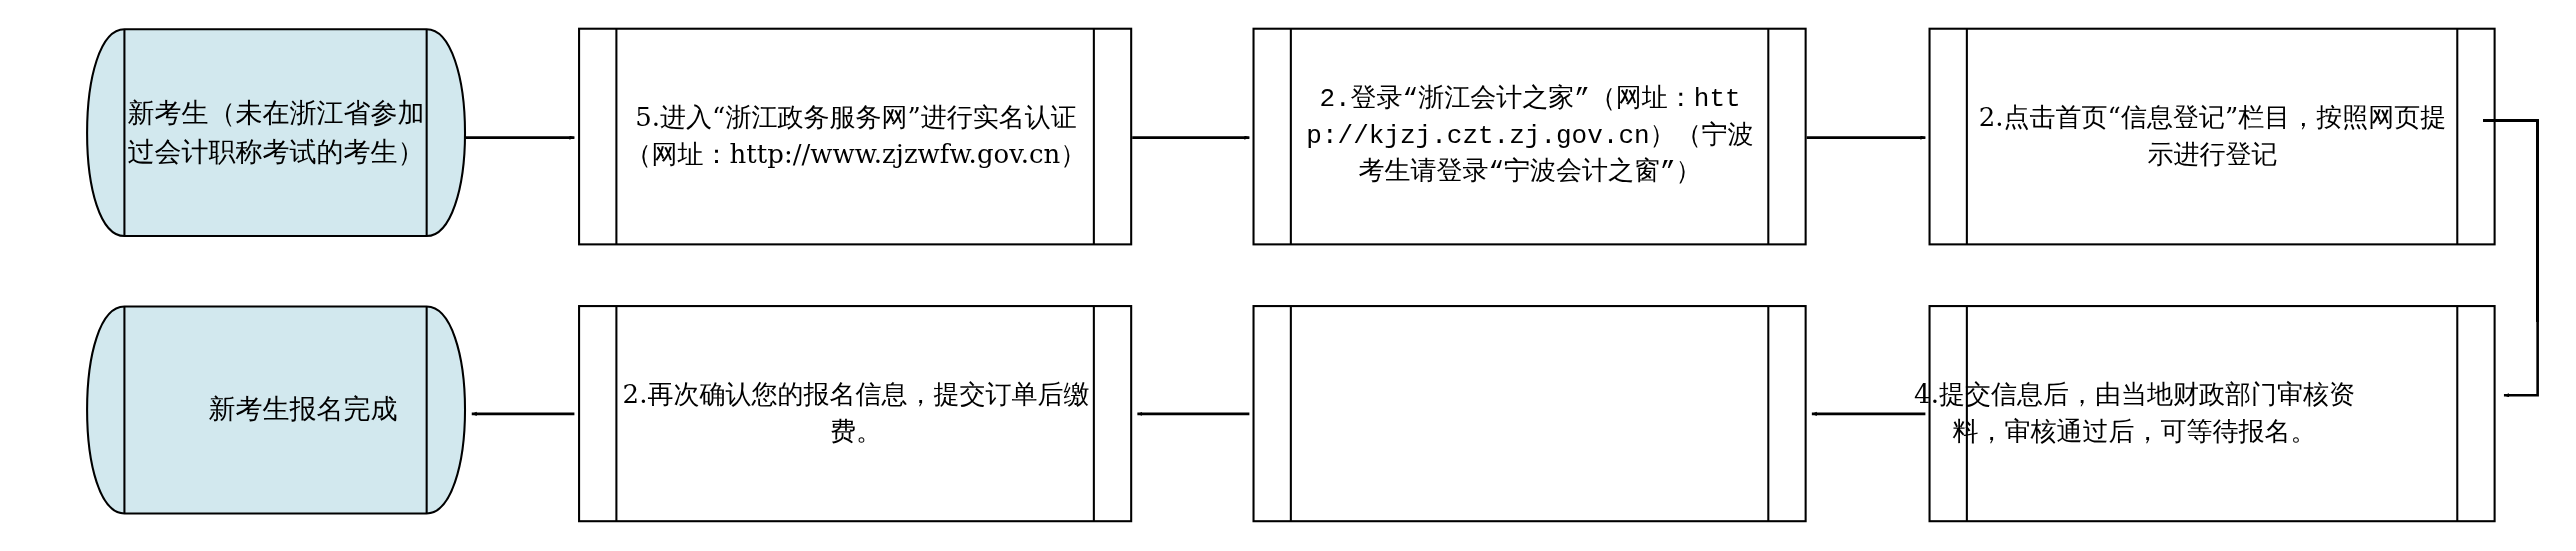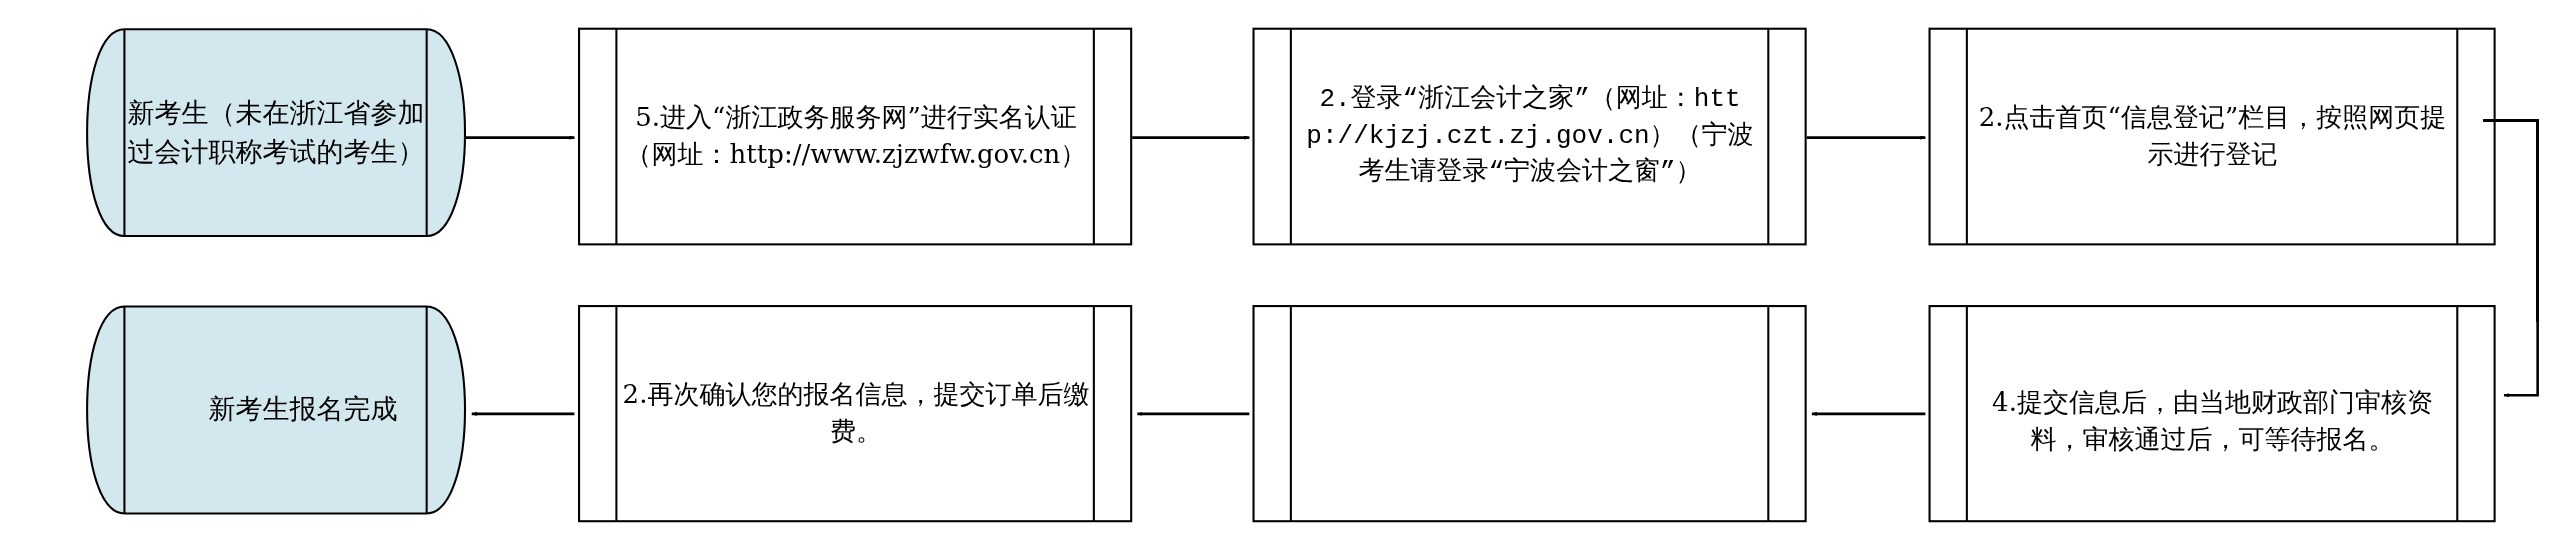--- a/index.html
+++ b/index.html
@@ -134,21 +134,21 @@
   </svg>
 
   <div class="node-text terminal-text" style="left:127px;top:31px;width:298px;height:202px;">新考生（未在浙江省参加过会计职称考试的考生）</div>
 
   <div class="node-text process-text" style="left:620px;top:31px;width:472px;height:210px;">5.进入“浙江政务服务网”进行实名认证（网址：http://www.zjzwfw.gov.cn）</div>
 
   <div class="node-text process-text" style="left:1294px;top:31px;width:472px;height:210px;font-family:Liberation Mono, monospace;">2.登录“浙江会计之家”（网址：http://kjzj.czt.zj.gov.cn）（宁波考生请登录“宁波会计之窗”）</div>
 
   <div class="node-text process-text" style="left:1970px;top:31px;width:485px;height:210px;">2.点击首页“信息登记”栏目，按照网页提示进行登记</div>
 
-  <div class="node-text process-text" style="left:1970px;top:308px;width:485px;height:210px;margin-top:8px;">4.提交信息后，由当地财政部门审核资料，审核通过后，可等待报名。</div>
+  <div class="node-text process-text" style="left:1892px;top:308px;width:485px;height:210px;">4.提交信息后，由当地财政部门审核资料，审核通过后，可等待报名。</div>
 
 
   <div class="node-text process-text" style="left:620px;top:308px;width:472px;height:210px;">2.再次确认您的报名信息，提交订单后缴费。</div>
 
   <div class="node-text terminal-text" style="left:127px;top:308px;width:298px;height:202px;margin-left:27px;">新考生报名完成</div>
 
 </div>
 
 
 </body></html>

